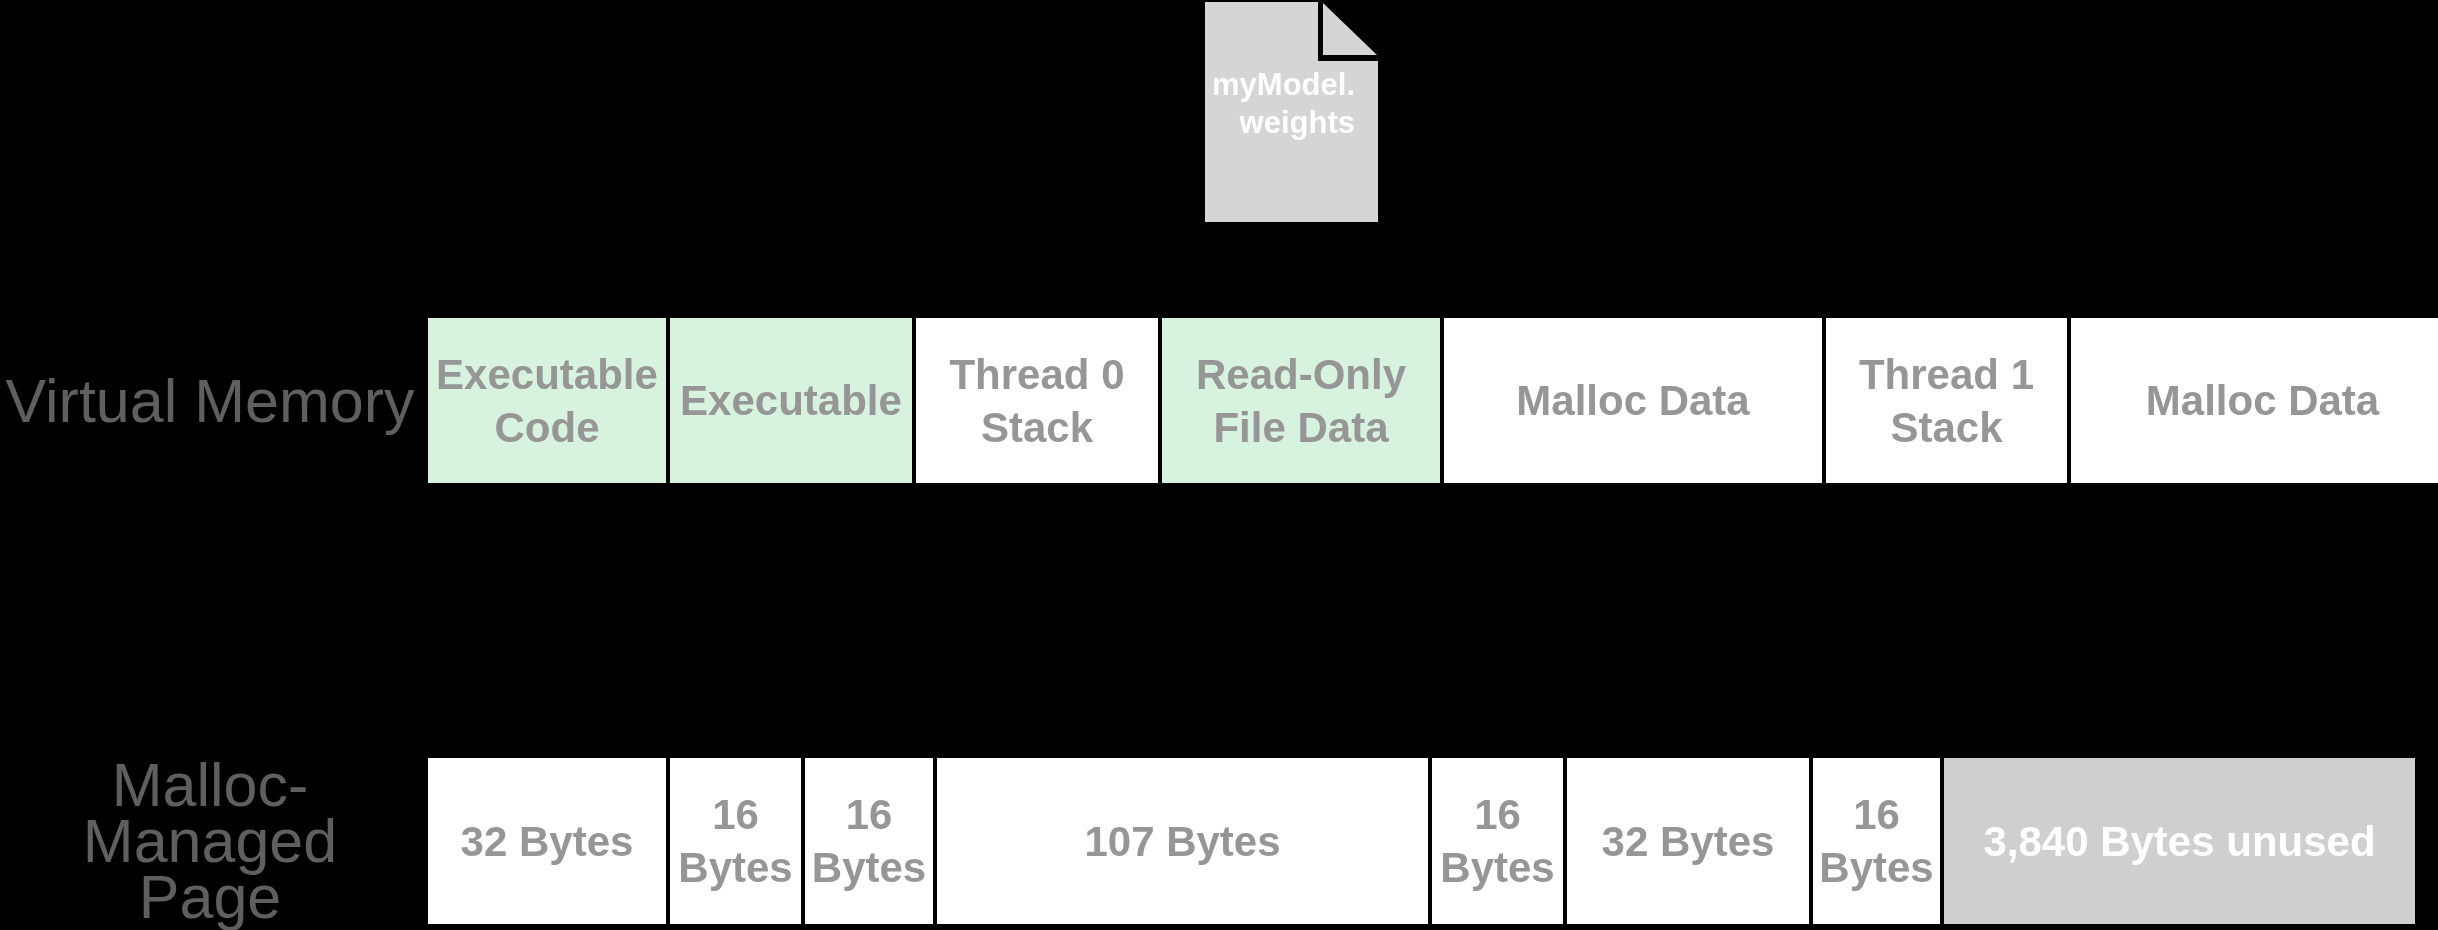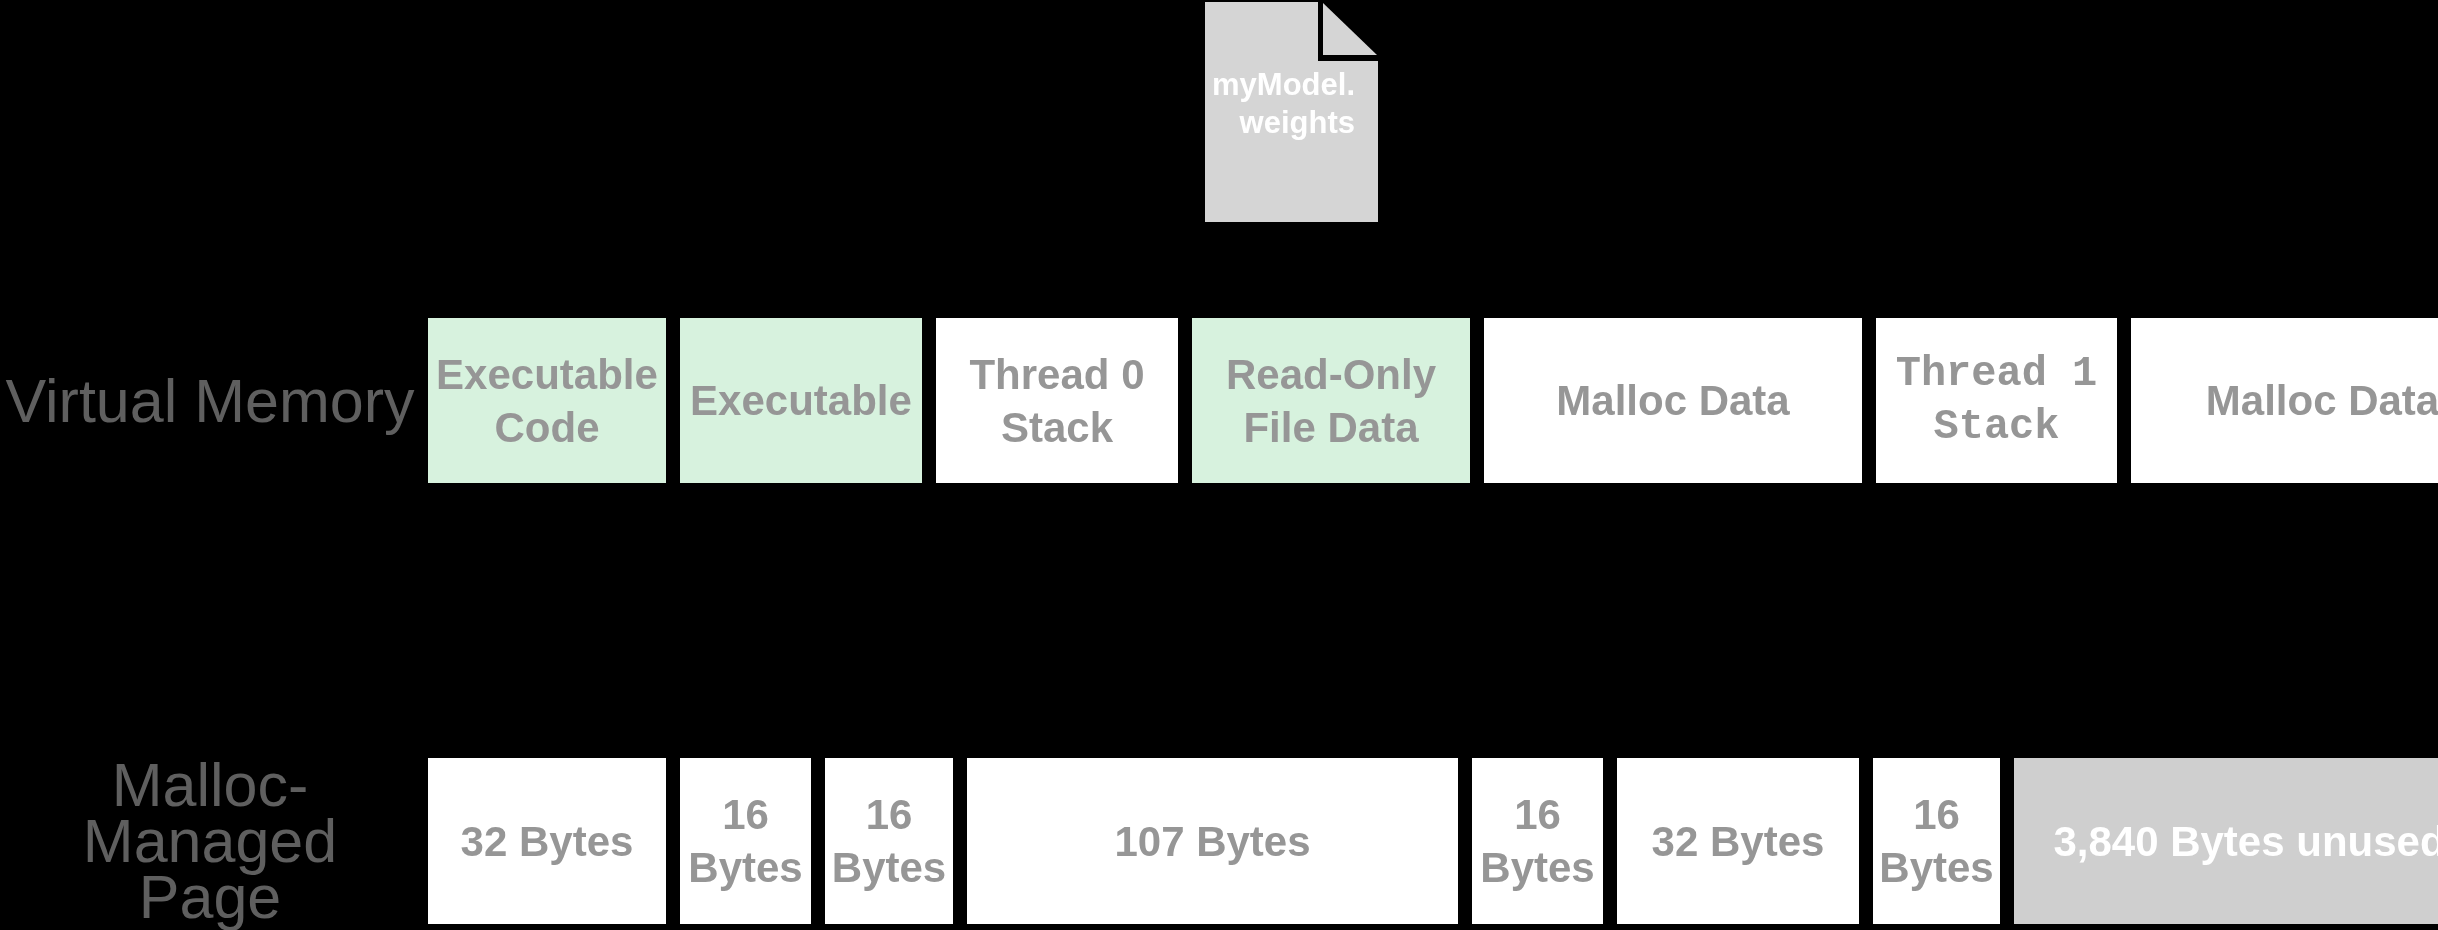--- a/index.html
+++ b/index.html
@@ -44,21 +44,21 @@
     font-weight: 400;
   }
   #vm-label { top: 318px; height: 165px; }
   #mp-label { top: 758px; height: 166px; padding: 0 10px; width: 400px; }
 
   .mem-row {
     position: absolute;
     left: 428px;
     width: 2001px;
     display: flex;
-    gap: 14px;
+    gap: 4px;
   }
   #vm-row { top: 318px; height: 165px; }
   #mp-row { top: 758px; height: 166px; }
 
   .cell {
     flex: 0 0 auto;
     display: flex;
     align-items: center;
     justify-content: center;
     text-align: center;
@@ -70,21 +70,21 @@
   }
   .cell.green { background: var(--green, #d7f2de); }
   .cell.gray  { background: var(--unused_gray, #cfcfcf); color: #ffffff; }
 
   
   #vm-row .c0 { width: 238px; }
   #vm-row .c1 { width: 242px; }
   #vm-row .c2 { width: 242px; }
   #vm-row .c3 { width: 278px; }
   #vm-row .c4 { width: 378px; }
-  #vm-row .c5 { width: 241px; font-family: Liberation Mono, monospace; }
+  #vm-row .c5 { width: 241px; }
   #vm-row .c6 { width: 383px; }
 
   
   #mp-row .c0 { width: 238px; }
   #mp-row .c1 { width: 131px; }
   #mp-row .c2 { width: 128px; }
   #mp-row .c3 { width: 491px; }
   #mp-row .c4 { width: 131px; }
   #mp-row .c5 { width: 242px; }
   #mp-row .c6 { width: 127px; }

